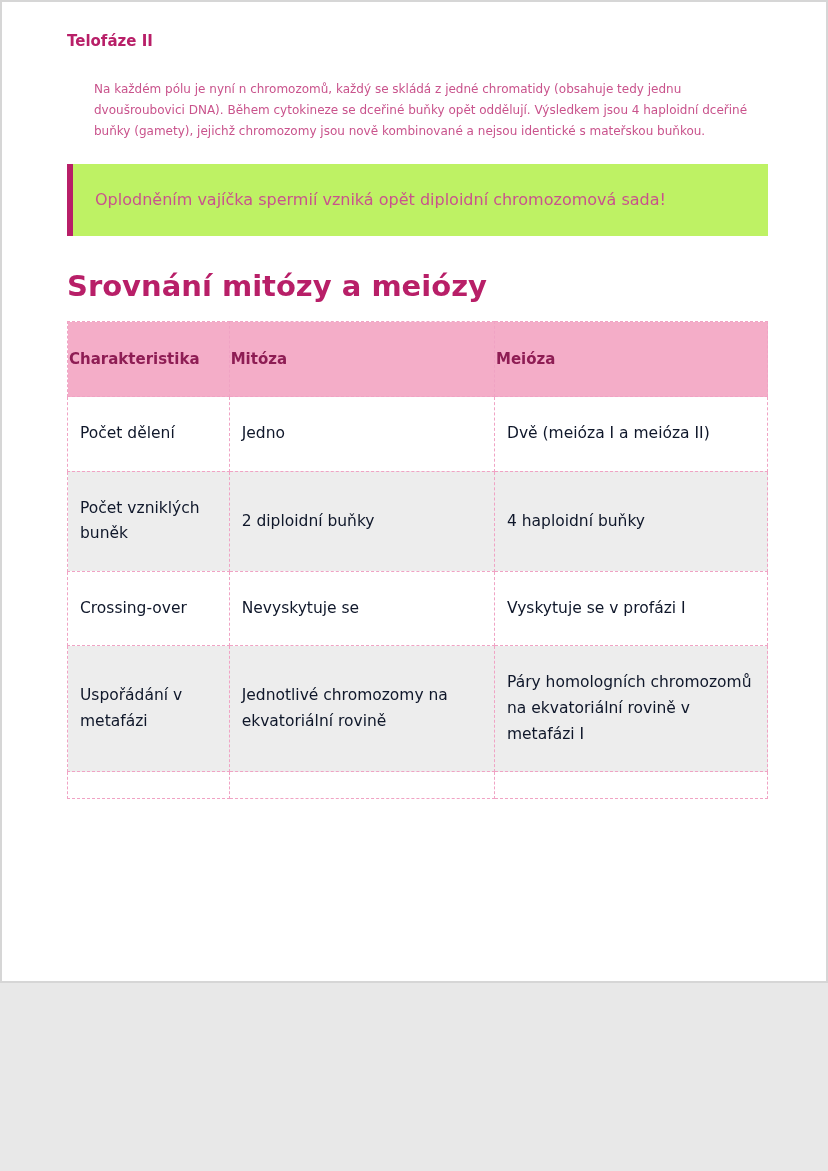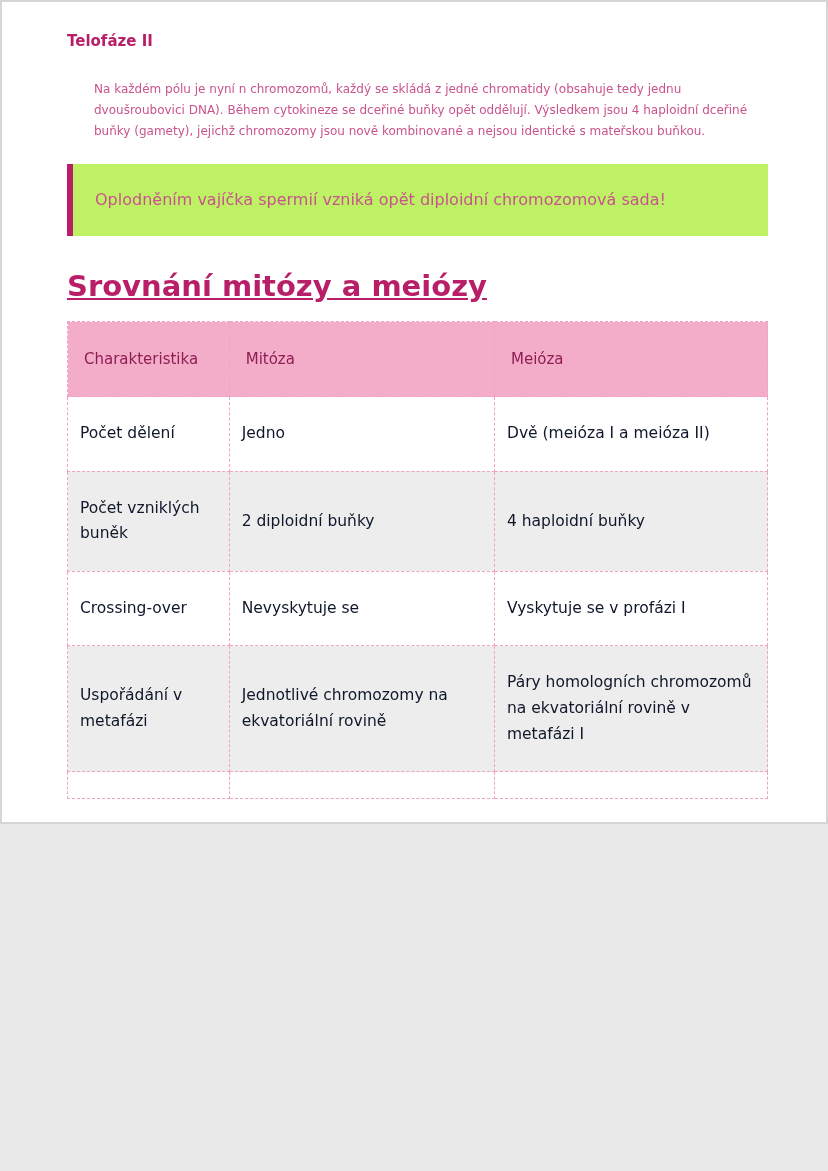--- a/index.html
+++ b/index.html
@@ -1,21 +1,21 @@
 <!DOCTYPE html>
 <html><head>
 <meta charset="utf-8">
 <style>
   * { margin: 0; padding: 0; box-sizing: border-box; }
   html, body { background: #e8e8e8; }
   body { font-family: "DejaVu Sans", "Liberation Sans", sans-serif; }
 
   .page {
     width: 828px;
-    height: 824px;
+    height: 983px;
     margin: 0 auto;
     background: #ffffff;
     border: 2px solid #d6d6d6;
     display: flex;
     flex-direction: column;
     overflow: hidden;
   }
 
   .content { flex: 1; padding: 30px 58px 0 65px; }
 
@@ -41,39 +41,38 @@
     margin-bottom: 34px;
   }
   .callout-text { color: #c9538c; font-size: 16px; line-height: 1.4; }
 
   .comparison-heading {
     color: #b81f68;
     font-size: 29px;
     font-weight: bold;
     line-height: 1.15;
     margin-bottom: 18px;
-    text-decoration: underline;
   }
 
   table.comparison {
     width: 100%;
     border-collapse: collapse;
     table-layout: fixed;
   }
   .comparison th, .comparison td {
     border: 1px dashed #f0a3c4;
     text-align: left;
     vertical-align: middle;
   }
   .comparison th {
     background: #f4adc8;
     color: #8e1d54;
     font-size: 15px;
-    font-weight: normal;
-    padding: 28px 16px;
+    font-weight: bold;
+    padding: 28px 1px;
   }
   .comparison td {
     color: #0f172a;
     font-size: 15.5px;
     line-height: 1.65;
     padding: 24px 12px;
   }
   .comparison tbody tr:nth-child(even) { background: #ededed; }
   .comparison tr.empty-row td { padding: 13px 12px; height: 27px; }
 

